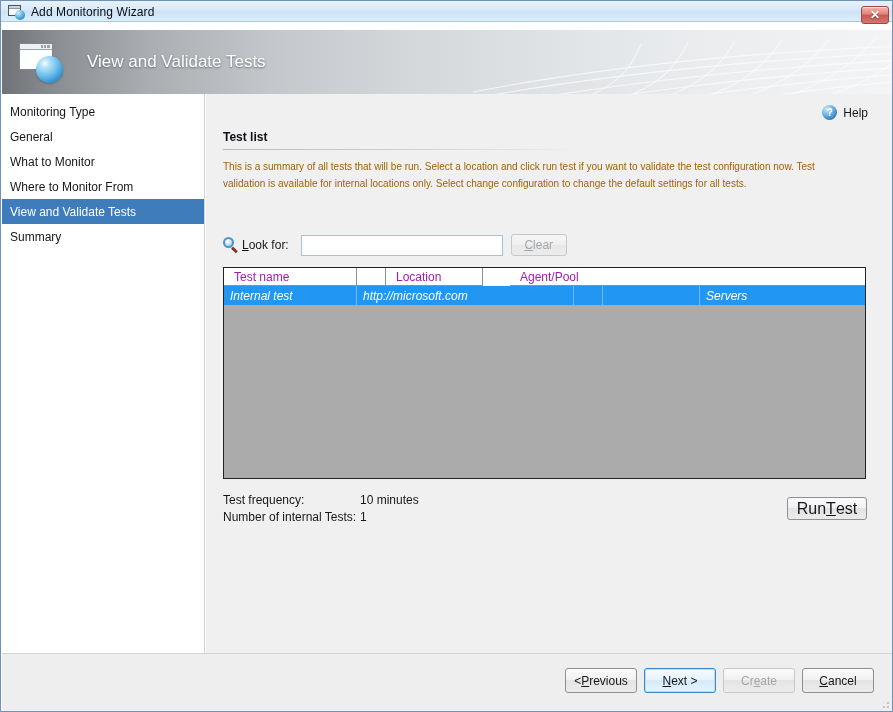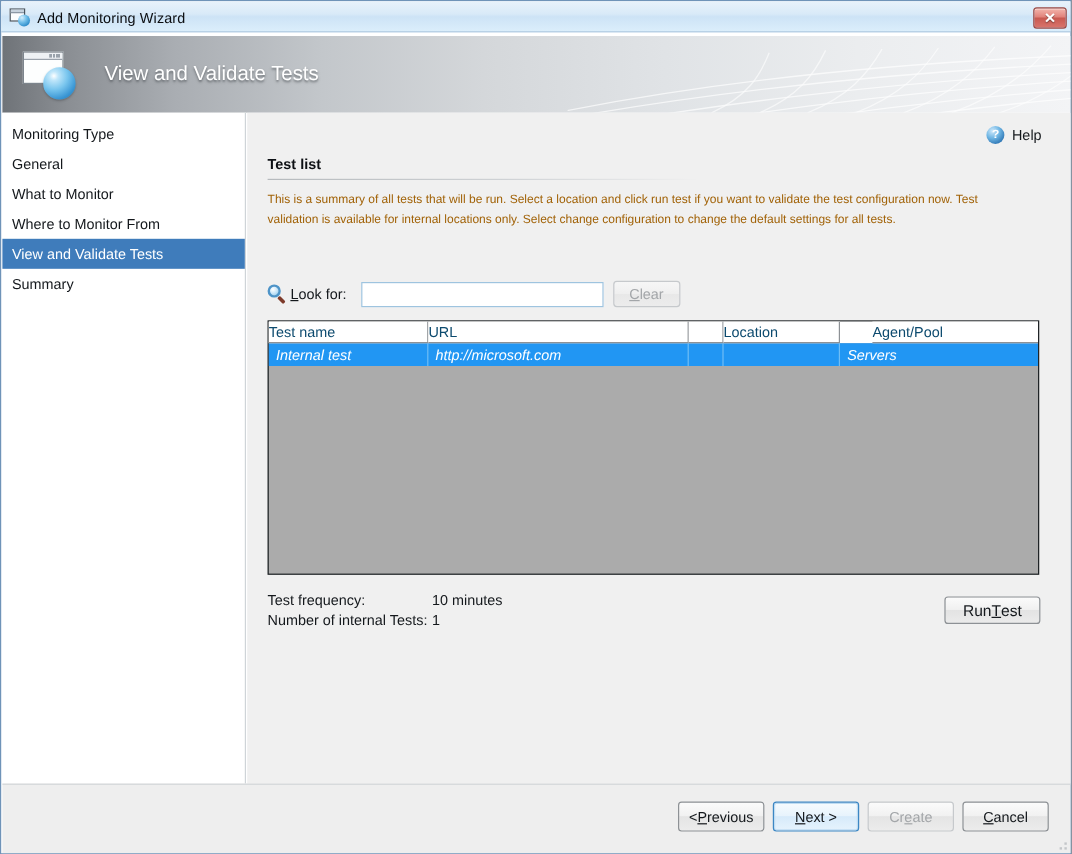--- a/index.html
+++ b/index.html
@@ -10,21 +10,21 @@
   }
   #window {
     position: relative;
     width: 893px; height: 712px;
     background: #ffffff;
     border: 1px solid #6f93b8;
     overflow: hidden;
   }
   
   #titlebar {
-    position: absolute; left: 0; top: 0; width: 893px; height: 26px;
+    position: absolute; left: 0; top: 0; width: 893px; height: 21px;
     background: linear-gradient(to bottom, #e8f2fb 0%, #d9eaf8 42%, #cde3f6 52%, #dbeefb 100%);
     border-bottom: 1px solid #a9c6e0;
   }
   #titlebar-inner {
     position: absolute; left: 2px; top: 2px; right: 2px; bottom: 0;
     display: flex; align-items: center;
   }
   .title-icon {
     width: 17px; height: 15px; margin-left: 5px; margin-right: 6px;
     position: relative; flex: none;
@@ -171,21 +171,21 @@
     color: #a3a6a9; font-size: 12px; font-family: "Liberation Sans", sans-serif;
     display: flex; align-items: center; justify-content: center;
   }
   
   #test-table {
     position: absolute; left: 17px; top: 173px; width: 643px; height: 212px;
     border: 1px solid #1f2326; background: #ababab;
   }
   #table-head { display: flex; height: 18px; background: #ffffff; }
   .th {
-    font-size: 12px; color: #0c4a6e; padding-left: 0;
+    font-size: 12px; color: #a21caf; padding-left: 10px;
     display: flex; align-items: center;
     border-right: 1px solid #8d9195; border-bottom: 1px solid #8d9195;
     background: #ffffff; overflow: hidden; white-space: nowrap; text-align: center;
   }
   .th:last-child { border-right: none; margin-left: 27px; }
   #table-body { }
   .tr { display: flex; height: 19px; }
   .tr.selected { background: #2196f3; }
   .td {
     font-size: 12px; color: #ffffff; padding-left: 6px;
@@ -200,21 +200,21 @@
     position: absolute; left: 17px; top: 398px;
     font-size: 12px; color: #14181c; line-height: 17px;
   }
   .info-row { display: flex; }
   .info-label { width: 137px; }
   #run-test-button {
     position: absolute; right: 26px; top: 403px;
     width: 80px; height: 23px;
     border: 1px solid #8d9195; border-radius: 3px;
     background: linear-gradient(to bottom, #fbfbfb 0%, #f0f0f0 48%, #e3e3e3 50%, #ebebeb 100%);
-    font-size: 13px; color: #14181c;
+    font-size: 16px; color: #14181c;
     display: flex; align-items: center; justify-content: center;
   }
   #change-config-button {
     position: absolute; left: 17px; top: 450px;
     width: 133px; height: 23px;
     border: 1px solid #8d9195; border-radius: 3px;
     background: linear-gradient(to bottom, #fbfbfb 0%, #f0f0f0 48%, #e3e3e3 50%, #ebebeb 100%);
     font-size: 12px; color: #14181c;
     display: flex; align-items: center; justify-content: center;
   }
@@ -337,21 +337,20 @@
         <input id="lookfor-input" type="text" value="" style="">
         <div id="clear-button">
             <span class="u">C</span>
             <span>lear</span>
           </div>
       </div>
 
       <div id="test-table">
         <div id="table-head">
           <div class="th c0">Test name</div>
-          <div class="th c1">URL</div>
           <div class="th c2"></div>
           <div class="th c3">Location</div>
           <div class="th c4">Agent/Pool</div>
         </div>
         <div id="table-body">
           <div class="tr selected">
             <div class="td c0">Internal test</div>
             <div class="td c1">http://microsoft.com</div>
             <div class="td c2"></div>
             <div class="td c3"></div>

